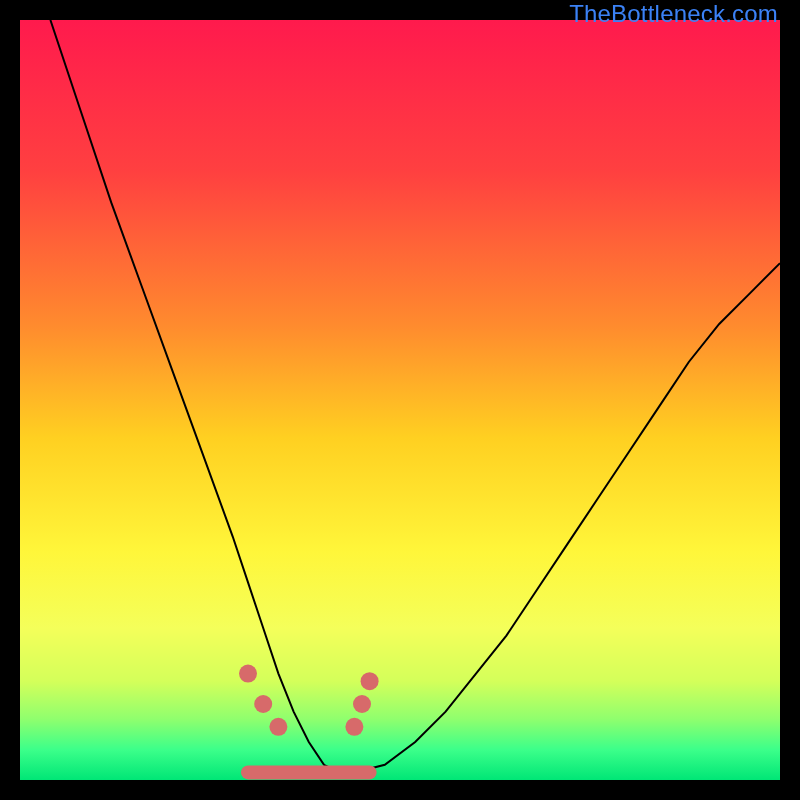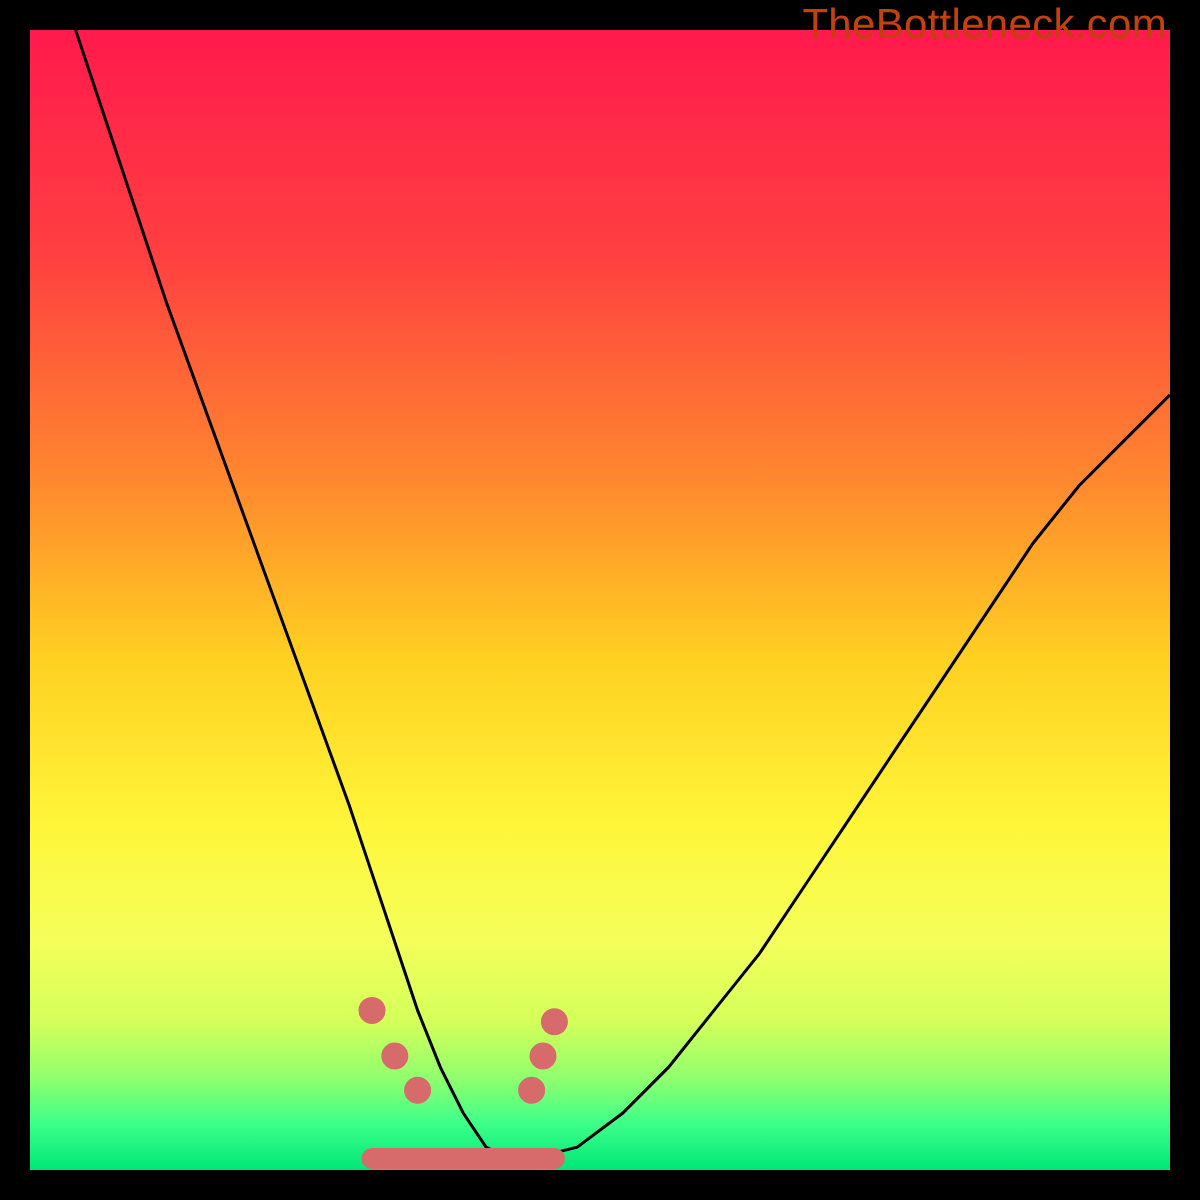--- a/index.html
+++ b/index.html
@@ -23,22 +23,22 @@
     position: absolute;
     left: 0;
     top: 0;
     width: 760px;
     height: 760px;
   }
   .watermark {
     position: absolute;
     top: 0px;
     right: 22px;
-    color: #c2410c;
-    font-size: 28px;
+    color: #3b82f6;
+    font-size: 24px;
     font-weight: 500;
     letter-spacing: 0.2px;
     user-select: none;
   }
   svg { display: block; }
 </style>
 </head>
 <body>
 
 <div class="frame">

